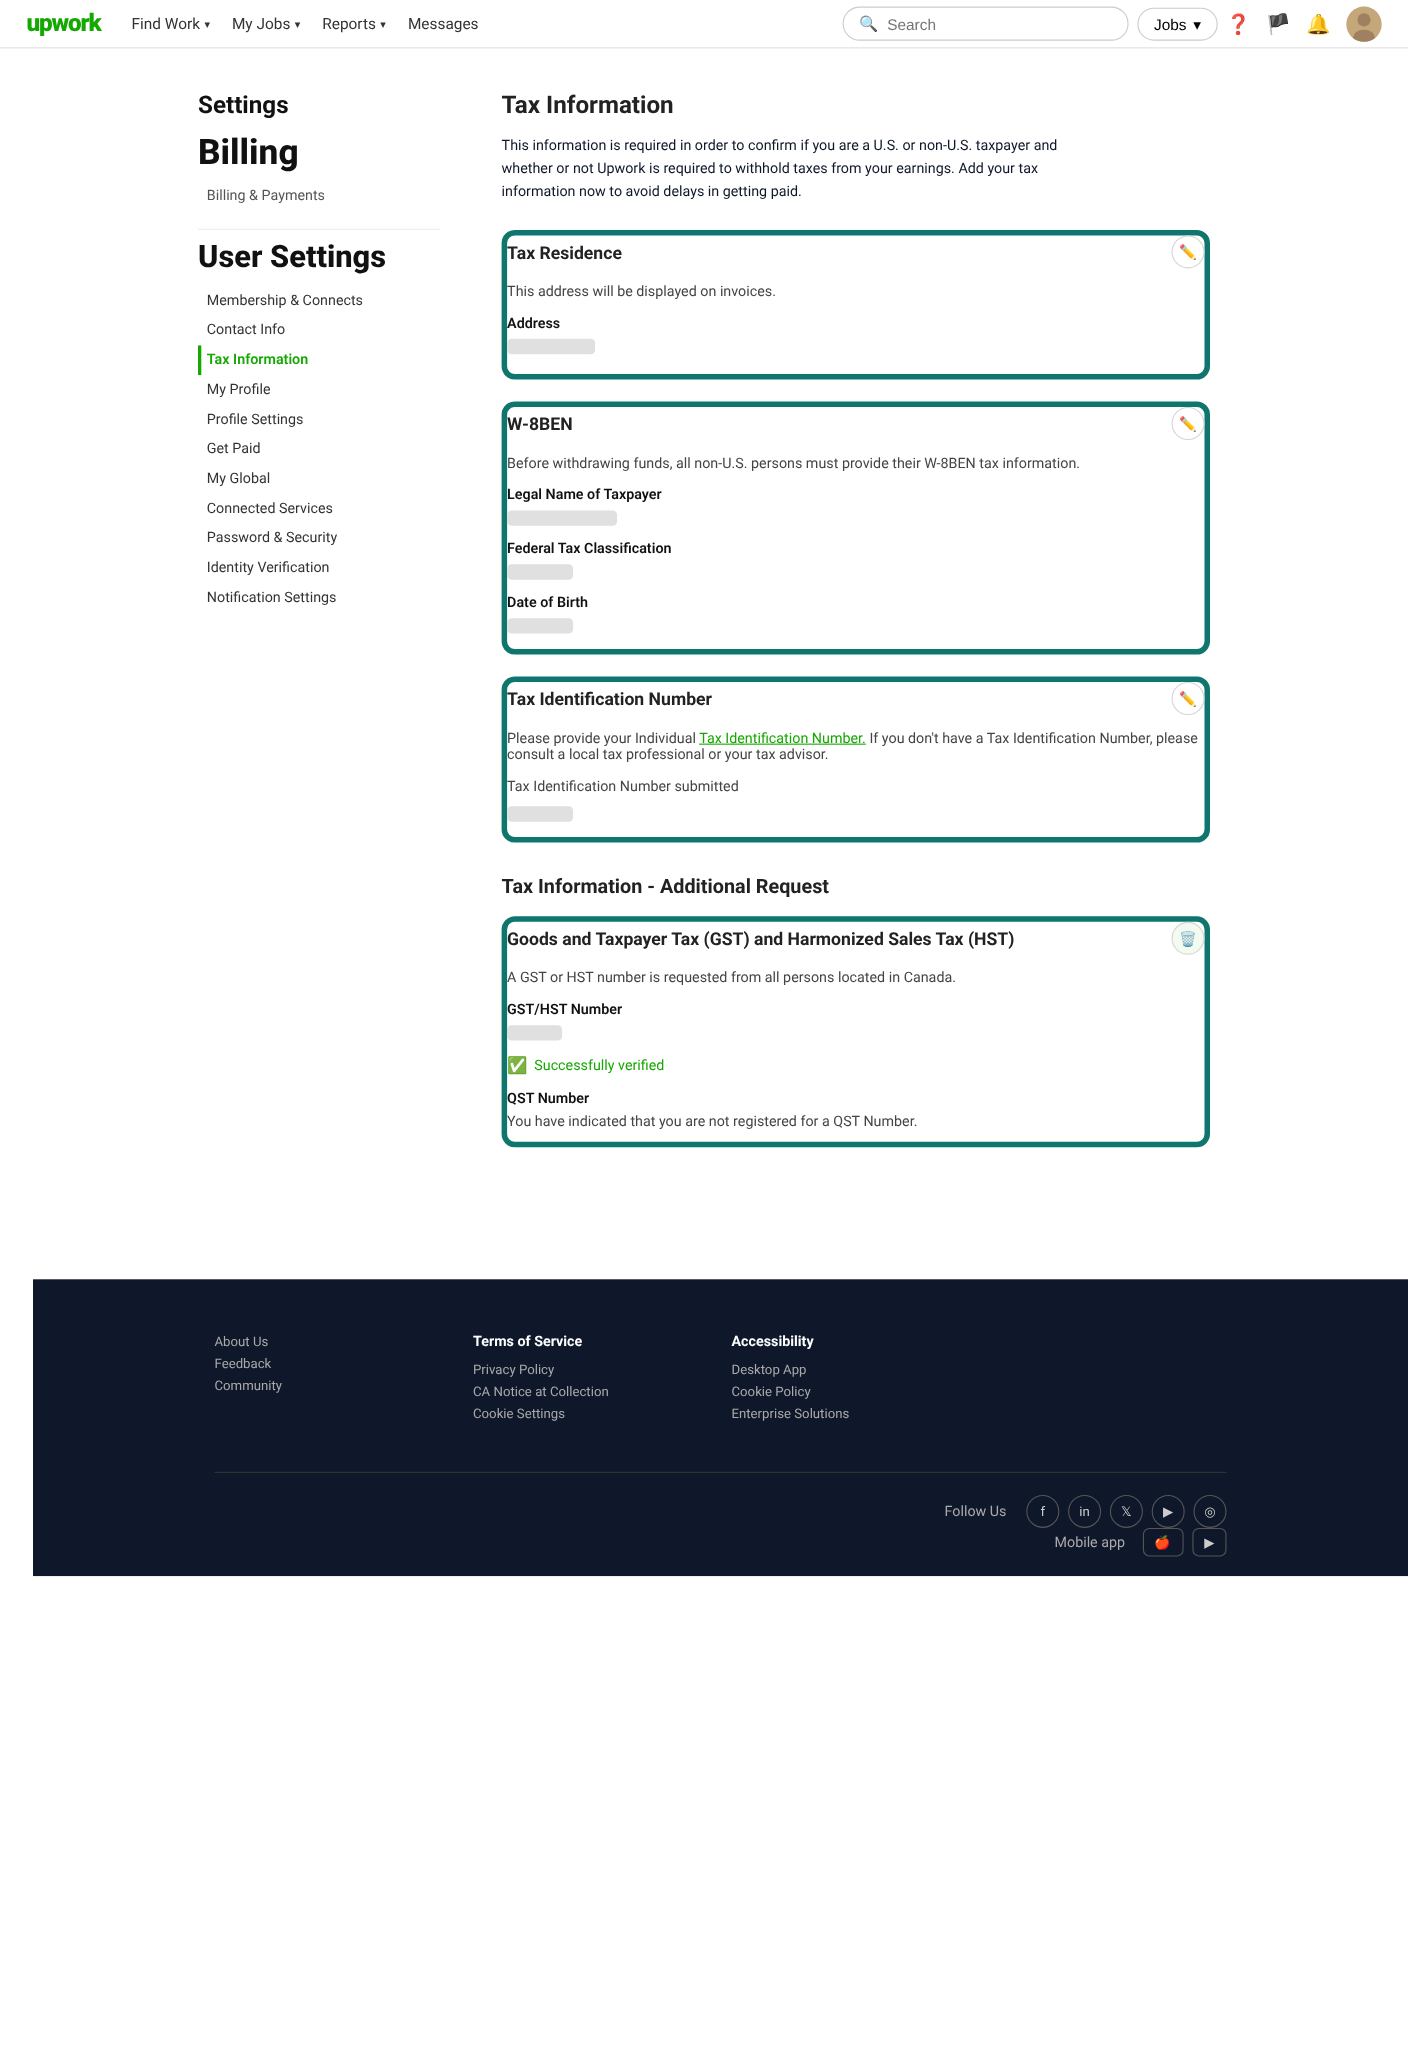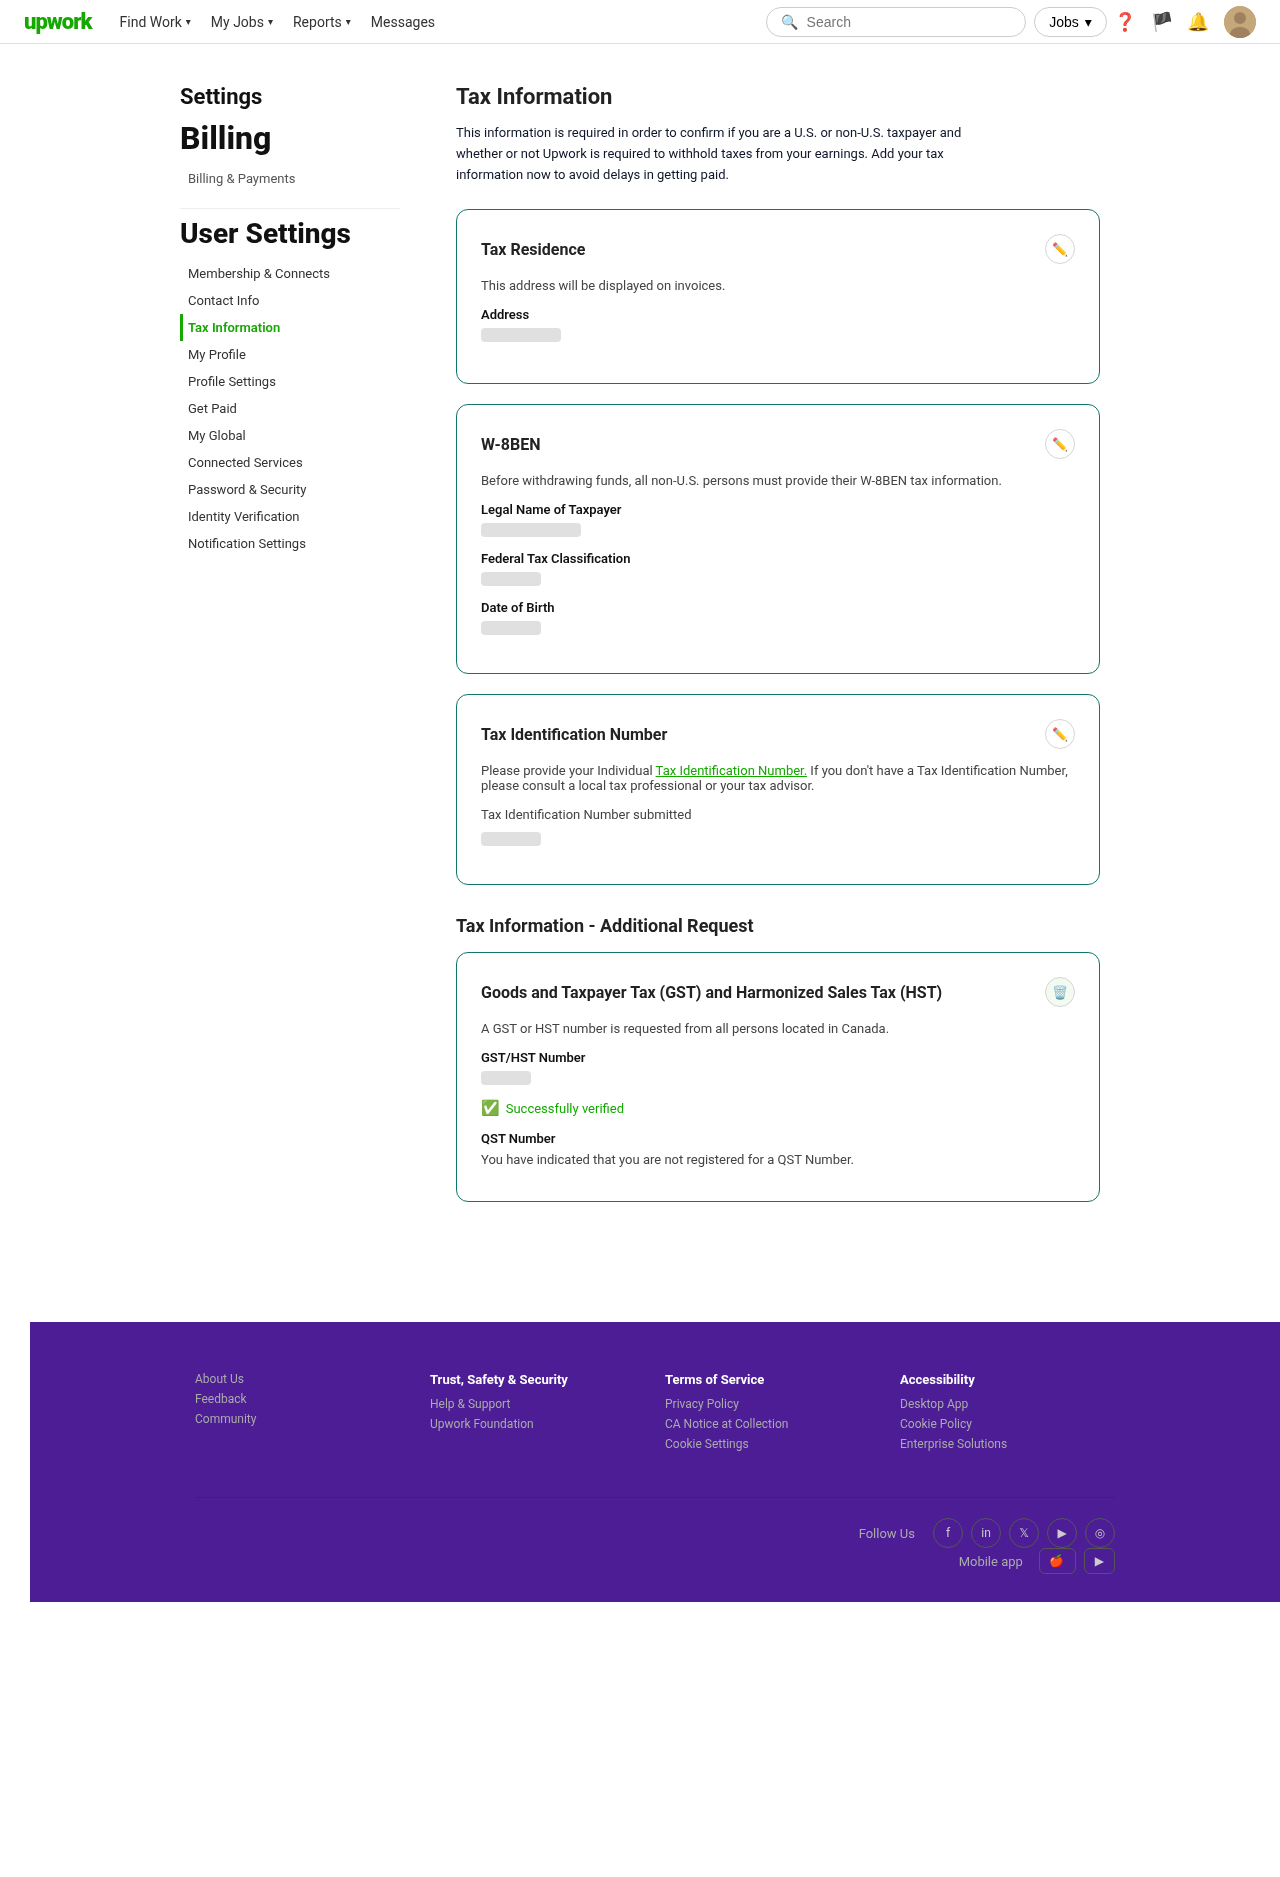--- a/index.html
+++ b/index.html
@@ -43,22 +43,22 @@
     .sidebar-nav-item { font-size: 13px; color: #333; padding: 6px 0 6px 8px; cursor: pointer; display: block; }
     .sidebar-nav-item.active { color: #14a800; font-weight: 600; border-left: 3px solid #14a800; padding-left: 5px; }
 
     
     .content { flex: 1; }
     .page-title { font-size: 22px; font-weight: 700; margin-bottom: 14px; }
     .page-intro { font-size: 13px; color: #0f172a; line-height: 1.6; margin-bottom: 24px; max-width: 520px; }
 
     
     .card {
-      border: 1px solid #0f766e; border-radius: 12px;
-      padding: 24px; margin-bottom: 20px; background: #fff;
+      border: 5px solid #0f766e; border-radius: 12px;
+      margin-bottom: 20px; background: #fff;
     }
     .card-header { display: flex; align-items: center; justify-content: space-between; margin-bottom: 14px; }
     .card-title { font-size: 16px; font-weight: 700; }
     .edit-btn {
       width: 30px; height: 30px; border-radius: 50%; border: 1px solid #d5d5d5;
       display: flex; align-items: center; justify-content: center; cursor: pointer;
       background: #fff; color: #14a800; font-size: 13px;
     }
     .delete-btn {
       width: 30px; height: 30px; border-radius: 50%; border: 1px solid #d5d5d5;
@@ -73,21 +73,21 @@
     }
     .link-text { color: #14a800; text-decoration: underline; cursor: pointer; }
     .field-note { font-size: 13px; color: #444; margin-bottom: 10px; }
     .success-badge { display: flex; align-items: center; gap: 6px; font-size: 13px; color: #14a800; margin-bottom: 14px; }
     .success-icon { color: #14a800; font-size: 15px; }
 
     .section-subtitle { font-size: 18px; font-weight: 700; margin: 30px 0 16px; }
 
     
     .footer {
-      background: #4c1d95; color: #ccc; padding: 50px 0 28px;
+      background: #0f172a; color: #ccc; padding: 50px 0 18px;
       margin-top: 60px;
       margin-left: 30px;
     }
     .footer-inner { max-width: 960px; margin: 0 auto; padding: 0 20px; }
     .footer-cols { display: grid; grid-template-columns: repeat(4, 1fr); gap: 20px; margin-bottom: 40px; }
     .footer-col-title { font-weight: 700; color: #fff; font-size: 13px; margin-bottom: 10px; }
     .footer-link { display: block; font-size: 12px; color: #aaa; text-decoration: none; margin-bottom: 6px; cursor: pointer; }
     .footer-divider { border: none; border-top: 1px solid #333; margin: 20px 0; }
     .footer-bottom { display: flex; align-items: flex-end; justify-content: space-between; flex-direction: column; }
     .footer-social { display: flex; align-items: center; gap: 8px; }
@@ -224,25 +224,20 @@
 
 <footer class="footer">
   <div class="footer-inner">
     <div class="footer-cols">
       <div class="footer-col">
         <a class="footer-link">About Us</a>
         <a class="footer-link">Feedback</a>
         <a class="footer-link">Community</a>
       </div>
       <div class="footer-col">
-        <div class="footer-col-title">Trust, Safety &amp; Security</div>
-        <a class="footer-link">Help &amp; Support</a>
-        <a class="footer-link">Upwork Foundation</a>
-      </div>
-      <div class="footer-col">
         <div class="footer-col-title">Terms of Service</div>
         <a class="footer-link">Privacy Policy</a>
         <a class="footer-link">CA Notice at Collection</a>
         <a class="footer-link">Cookie Settings</a>
       </div>
       <div class="footer-col">
         <div class="footer-col-title">Accessibility</div>
         <a class="footer-link">Desktop App</a>
         <a class="footer-link">Cookie Policy</a>
         <a class="footer-link">Enterprise Solutions</a>

